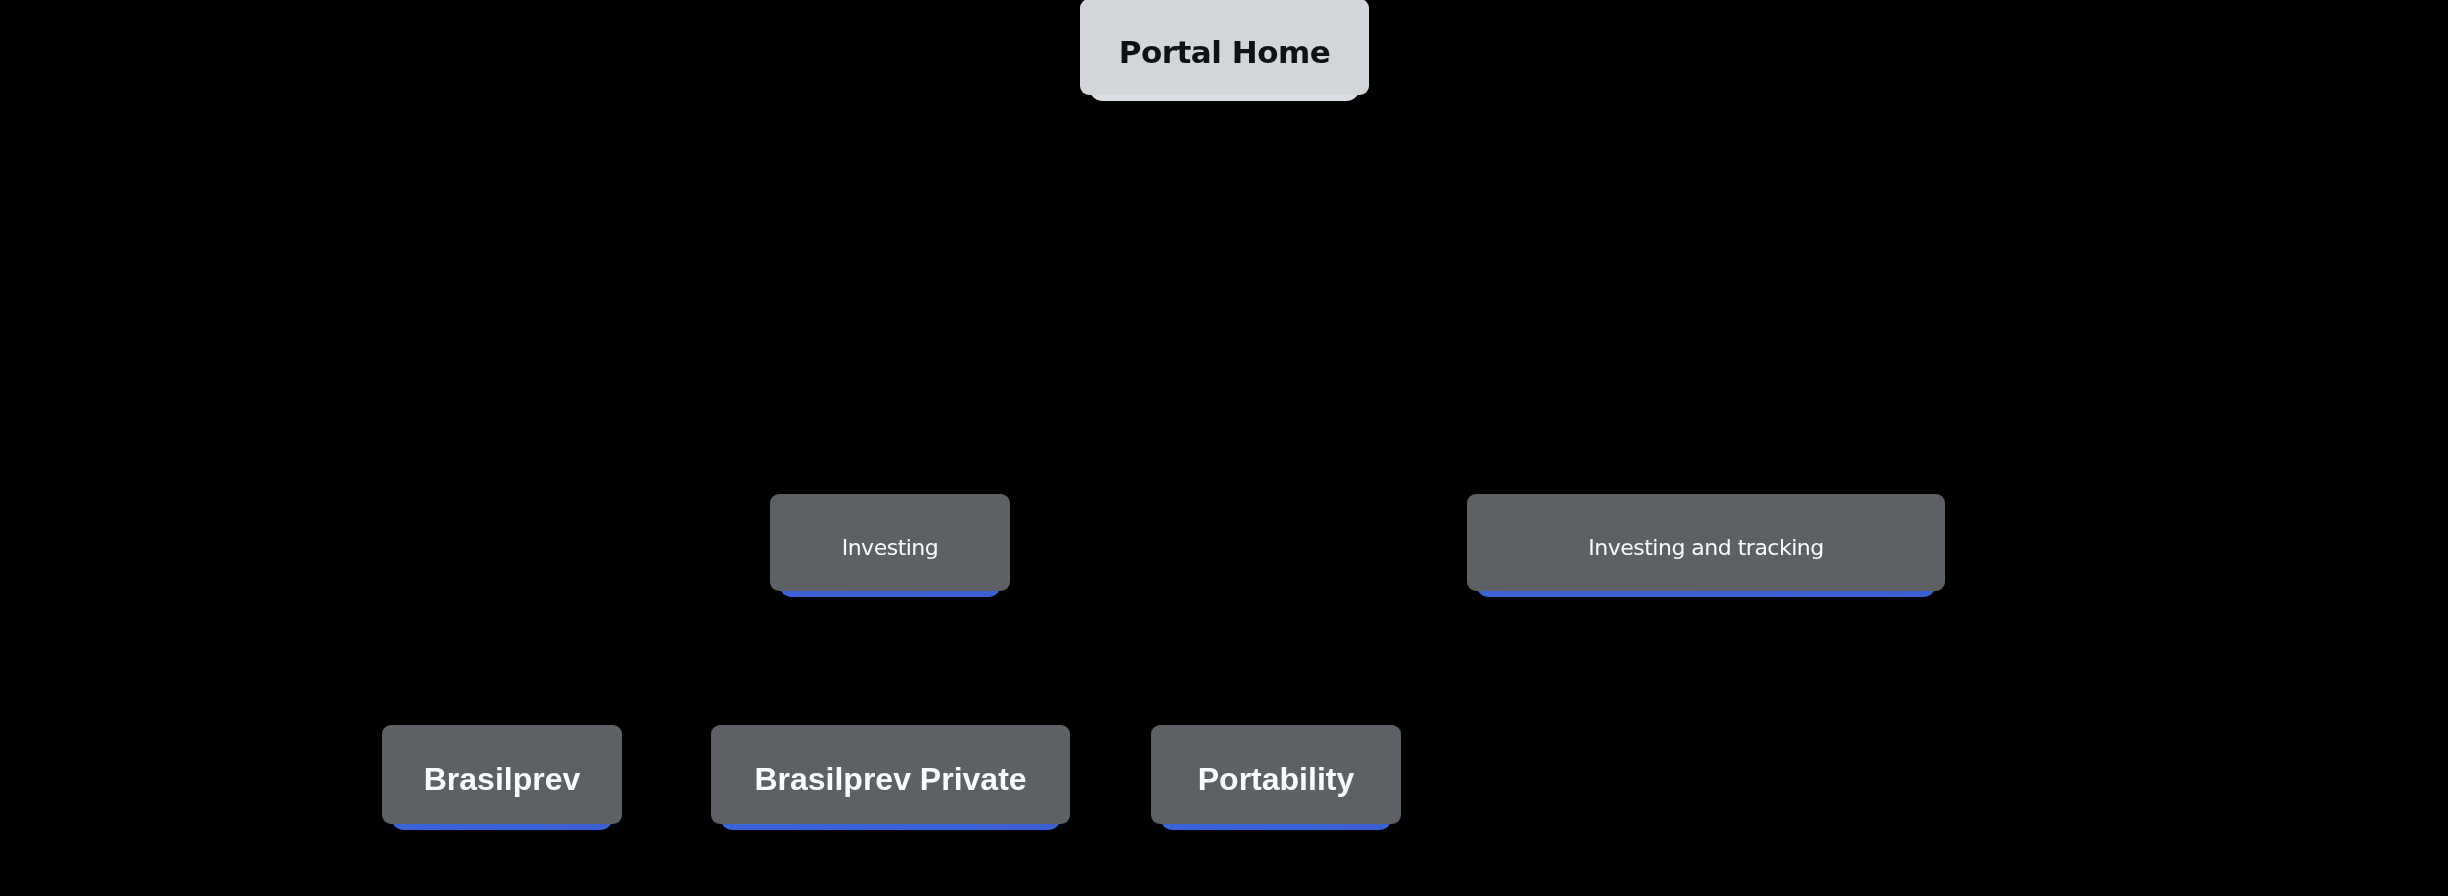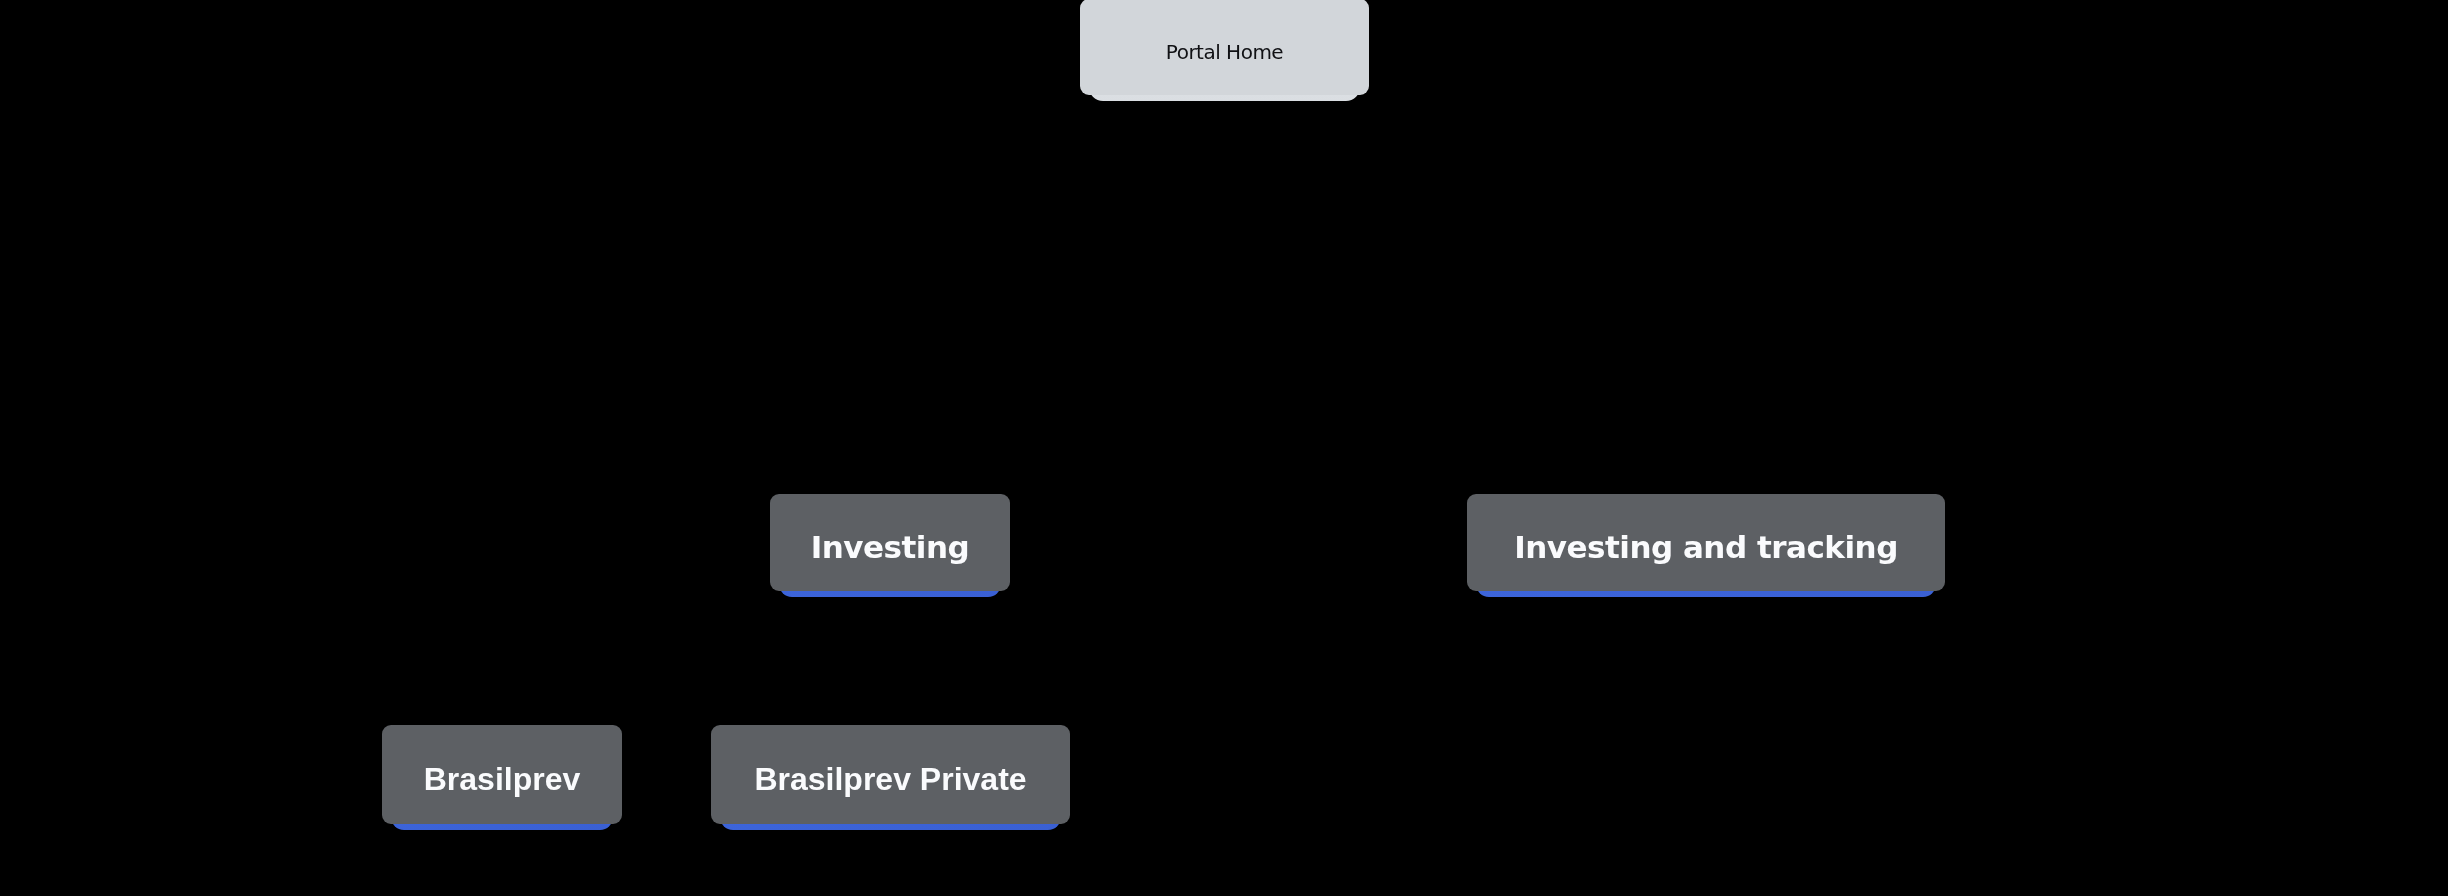--- a/index.html
+++ b/index.html
@@ -40,41 +40,41 @@
   }
   .node-gray {
     background: linear-gradient(180deg, #e3e7ea 0%, #dfe3e6 55%, #dadee2 100%);
   }
   .node-gray::before {
     background: #d2d6da;
   }
   .node-gray .label {
     color: #101114;
     font-family: "DejaVu Sans", sans-serif;
-    font-weight: 400;
-    font-size: 20px;
+    font-weight: 700;
+    font-size: 31px;
     letter-spacing: -0.5px;
     white-space: nowrap;
     text-align: center;
   }
   .node-blue {
     background: linear-gradient(160deg, #3f67dc 0%, #3c64d9 50%, #3a60d3 100%);
   }
   .node-blue::before {
     background: #5d6064;
   }
   .node-blue .label {
     color: #fafbfd;
     white-space: nowrap;
   }
   
   .font-geo .label {
     font-family: "DejaVu Sans", sans-serif;
-    font-weight: 700;
-    font-size: 31px;
+    font-weight: 400;
+    font-size: 22px;
     letter-spacing: -0.5px;
   }
   
   .font-grot .label {
     font-family: "Liberation Sans", sans-serif;
     font-weight: 700;
     font-size: 32px;
     letter-spacing: 0;
   }
 </style>
@@ -97,15 +97,18 @@
   </div>
 
   <div class="node node-blue font-grot" style="left:391px; top:728px; width:222px; height:102px; border-radius:13px;">
     <span class="label">Brasilprev</span>
   </div>
 
   <div class="node node-blue font-grot" style="left:720px; top:728px; width:341px; height:102px; border-radius:13px;align-items:center;">
     <span class="label">Brasilprev Private</span>
   </div>
 
+  <div class="node node-blue font-grot" style="left:1160px; top:728px; width:232px; height:102px; border-radius:13px;">
+    <span class="label">Portability</span>
+  </div>
 
 
 </div>
 
 </body></html>

